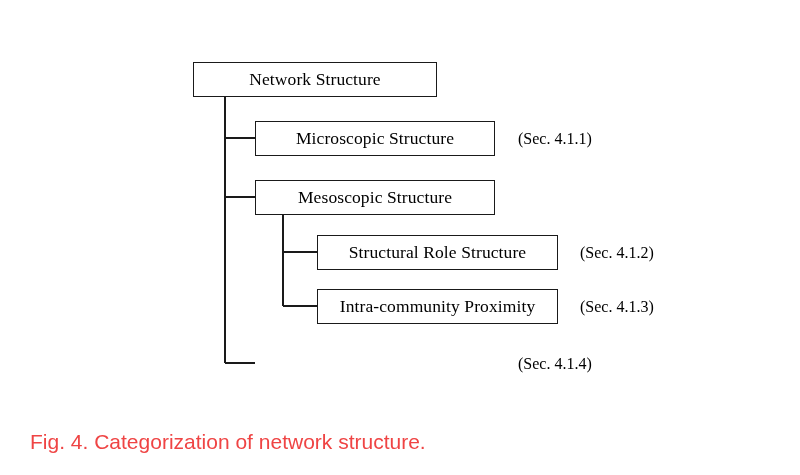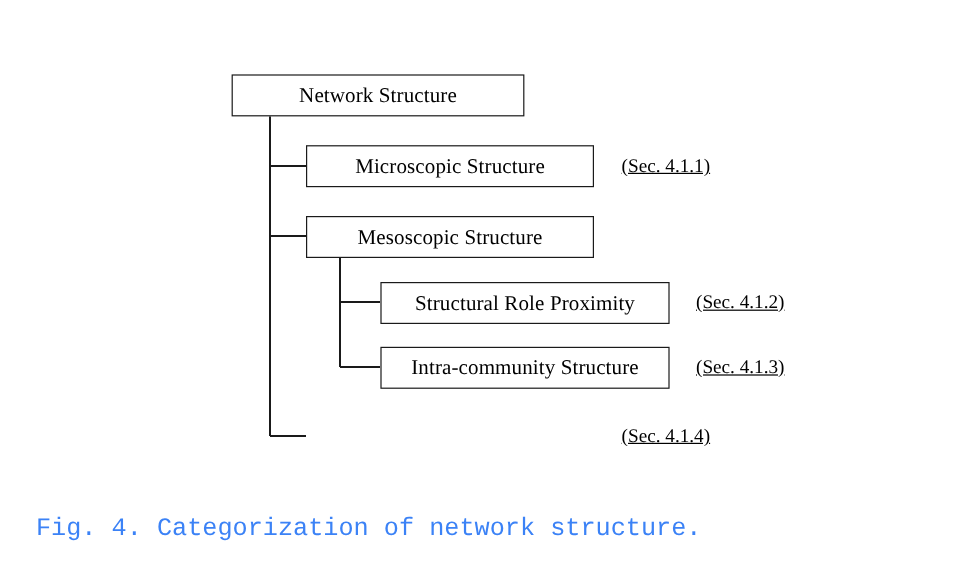--- a/index.html
+++ b/index.html
@@ -48,29 +48,28 @@
     letter-spacing: 0.1px;
   }
 
   .sec-label {
     position: absolute;
     font-family: "Liberation Serif", "DejaVu Serif", serif;
     font-size: 16px;
     line-height: 1;
     color: #000000;
     white-space: nowrap;
-    text-decoration: underline;
   }
 
   .caption {
     position: absolute;
-    font-family: Liberation Mono, monospace;
+    font-family: Liberation Sans, sans-serif;
     font-size: 21px;
     line-height: 1;
-    color: #3b82f6;
+    color: #ef4444;
     white-space: nowrap;
   }
 
   
   #node-root        { left: 193px; top: 46px;  width: 244px; height: 35px; }
   #node-micro       { left: 255px; top: 105px; width: 240px; height: 35px; }
   #node-meso        { left: 255px; top: 164px; width: 240px; height: 35px; }
   #node-structrole  { left: 317px; top: 219px; width: 241px; height: 35px; }
   #node-intracomm   { left: 317px; top: 273px; width: 241px; height: 35px; }
   #node-macro       { left: 255px; top: 330px; width: 240px; height: 35px; }
@@ -106,23 +105,23 @@
       <line x1="283" y1="290" x2="317" y2="290"></line>
     </g>
   </svg>
 
   <div class="node-box" id="node-root">Network Structure</div>
 
   <div class="node-box" id="node-meso">Mesoscopic Structure</div>
 
   <div class="node-box" id="node-micro">Microscopic Structure</div>
 
-  <div class="node-box" id="node-structrole">Structural Role Proximity</div>
+  <div class="node-box" id="node-structrole">Structural Role Structure</div>
 
-  <div class="node-box" id="node-intracomm">Intra-community Structure</div>
+  <div class="node-box" id="node-intracomm">Intra-community Proximity</div>
 
 
   <div class="sec-label" id="sec-micro">(Sec. 4.1.1)</div>
 
   <div class="sec-label" id="sec-structrole">(Sec. 4.1.2)</div>
 
   <div class="sec-label" id="sec-intracomm">(Sec. 4.1.3)</div>
 
   <div class="sec-label" id="sec-macro">(Sec. 4.1.4)</div>
 

